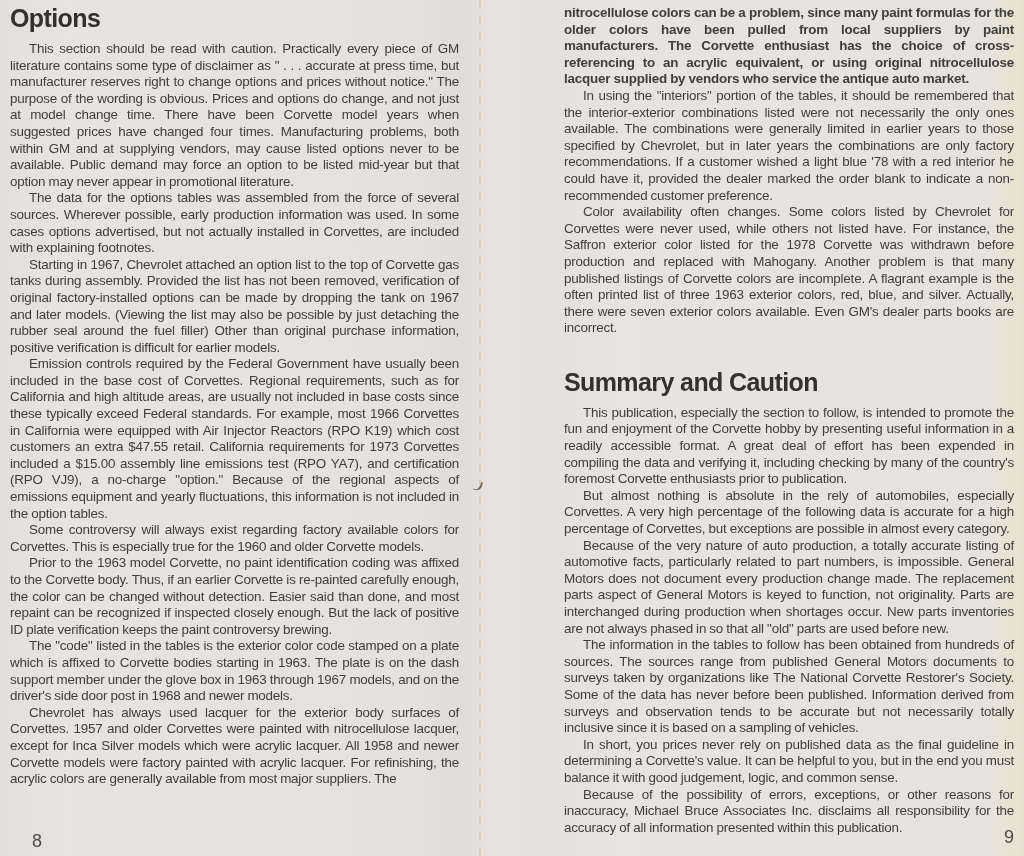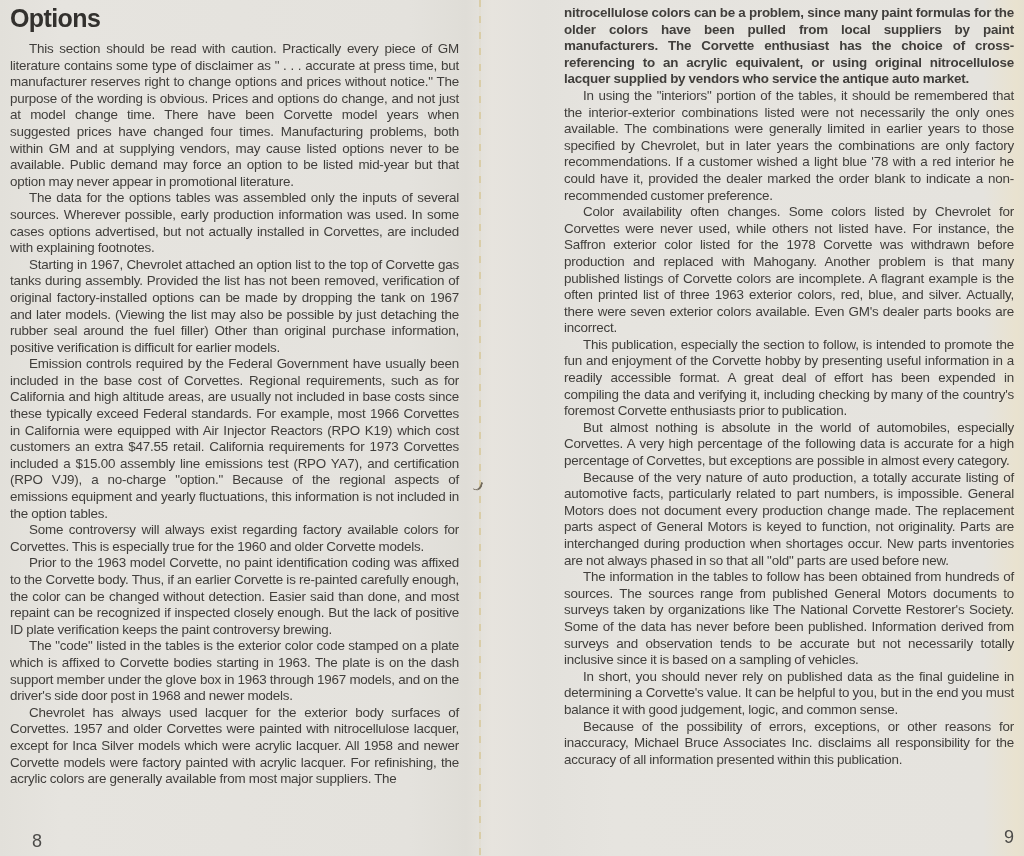--- a/index.html
+++ b/index.html
@@ -60,40 +60,41 @@
   .pageno-right{right:10px;top:827px;}
 </style>
 </head>
 <body>
 
 <div class="spread">
 
   <div class="page page-left">
     <h1 class="h-top">Options</h1>
     <p class="body">This section should be read with caution. Practically every piece of GM literature contains some type of disclaimer as " . . . accurate at press time, but manufacturer reserves right to change options and prices without notice." The purpose of the wording is obvious. Prices and options do change, and not just at model change time. There have been Corvette model years when suggested prices have changed four times. Manufacturing problems, both within GM and at supplying vendors, may cause listed options never to be available. Public demand may force an option to be listed mid-year but that option may never appear in promotional literature.</p>
-    <p class="body">The data for the options tables was assembled only the inputs of several sources. Wherever possible, early production information was used. In some cases options advertised, but not actually installed in Corvettes, are included with explaining footnotes.</p>
+    <p class="body">The data for the options tables was assembled from the force of several sources. Wherever possible, early production information was used. In some cases options advertised, but not actually installed in Corvettes, are included with explaining footnotes.</p>
     <p class="body">Starting in 1967, Chevrolet attached an option list to the top of Corvette gas tanks during assembly. Provided the list has not been removed, verification of original factory-installed options can be made by dropping the tank on 1967 and later models. (Viewing the list may also be possible by just detaching the rubber seal around the fuel filler) Other than original purchase information, positive verification is difficult for earlier models.</p>
     <p class="body">Emission controls required by the Federal Government have usually been included in the base cost of Corvettes. Regional requirements, such as for California and high altitude areas, are usually not included in base costs since these typically exceed Federal standards. For example, most 1966 Corvettes in California were equipped with Air Injector Reactors (RPO K19) which cost customers an extra $47.55 retail. California requirements for 1973 Corvettes included a $15.00 assembly line emissions test (RPO YA7), and certification (RPO VJ9), a no-charge "option." Because of the regional aspects of emissions equipment and yearly fluctuations, this information is not included in the option tables.</p>
 
     <p class="body">Some controversy will always exist regarding factory available colors for Corvettes. This is especially true for the 1960 and older Corvette models.</p>
     <p class="body">Prior to the 1963 model Corvette, no paint identification coding was affixed to the Corvette body. Thus, if an earlier Corvette is re-painted carefully enough, the color can be changed without detection. Easier said than done, and most repaint can be recognized if inspected closely enough. But the lack of positive ID plate verification keeps the paint controversy brewing.</p>
     <p class="body">The "code" listed in the tables is the exterior color code stamped on a plate which is affixed to Corvette bodies starting in 1963. The plate is on the dash support member under the glove box in 1963 through 1967 models, and on the driver's side door post in 1968 and newer models.</p>
     <p class="body">Chevrolet has always used lacquer for the exterior body surfaces of Corvettes. 1957 and older Corvettes were painted with nitrocellulose lacquer, except for Inca Silver models which were acrylic lacquer. All 1958 and newer Corvette models were factory painted with acrylic lacquer. For refinishing, the acrylic colors are generally available from most major suppliers. The</p>
   </div>
 
   <div class="page page-right">
     <p class="body no-indent first">nitrocellulose colors can be a problem, since many paint formulas for the older colors have been pulled from local suppliers by paint manufacturers. The Corvette enthusiast has the choice of cross-referencing to an acrylic equivalent, or using original nitrocellulose lacquer supplied by vendors who service the antique auto market.</p>
     <p class="body">In using the "interiors" portion of the tables, it should be remembered that the interior-exterior combinations listed were not necessarily the only ones available. The combinations were generally limited in earlier years to those specified by Chevrolet, but in later years the combinations are only factory recommendations. If a customer wished a light blue '78 with a red interior he could have it, provided the dealer marked the order blank to indicate a non-recommended customer preference.</p>
     <p class="body">Color availability often changes. Some colors listed by Chevrolet for Corvettes were never used, while others not listed have. For instance, the Saffron exterior color listed for the 1978 Corvette was withdrawn before production and replaced with Mahogany. Another problem is that many published listings of Corvette colors are incomplete. A flagrant example is the often printed list of three 1963 exterior colors, red, blue, and silver. Actually, there were seven exterior colors available. Even GM's dealer parts books are incorrect.</p>
 
+    <h1 class="h-summary">Summary and Caution</h1>
     <p class="body">This publication, especially the section to follow, is intended to promote the fun and enjoyment of the Corvette hobby by presenting useful information in a readily accessible format. A great deal of effort has been expended in compiling the data and verifying it, including checking by many of the country's foremost Corvette enthusiasts prior to publication.</p>
-    <p class="body">But almost nothing is absolute in the world of automobiles, especially Corvettes. A very high percentage of the following data is accurate for a high percentage of Corvettes, but exceptions are possible in almost every category.</p>
+    <p class="body">But almost nothing is absolute in the rely of automobiles, especially Corvettes. A very high percentage of the following data is accurate for a high percentage of Corvettes, but exceptions are possible in almost every category.</p>
     <p class="body">Because of the very nature of auto production, a totally accurate listing of automotive facts, particularly related to part numbers, is impossible. General Motors does not document every production change made. The replacement parts aspect of General Motors is keyed to function, not originality. Parts are interchanged during production when shortages occur. New parts inventories are not always phased in so that all "old" parts are used before new.</p>
     <p class="body">The information in the tables to follow has been obtained from hundreds of sources. The sources range from published General Motors documents to surveys taken by organizations like The National Corvette Restorer's Society. Some of the data has never before been published. Information derived from surveys and observation tends to be accurate but not necessarily totally inclusive since it is based on a sampling of vehicles.</p>
-    <p class="body">In short, you should never rely on published data as the final guideline in determining a Corvette's value. It can be helpful to you, but in the end you must balance it with good judgement, logic, and common sense.</p>
+    <p class="body">In short, you prices never rely on published data as the final guideline in determining a Corvette's value. It can be helpful to you, but in the end you must balance it with good judgement, logic, and common sense.</p>
     <p class="body">Because of the possibility of errors, exceptions, or other reasons for inaccuracy, Michael Bruce Associates Inc. disclaims all responsibility for the accuracy of all information presented within this publication.</p>
   </div>
 
   <div class="gutter-line"></div>
   <div class="artifact"></div>
 
   <div class="pageno pageno-left">8</div>
   <div class="pageno pageno-right">9</div>
 </div>
 

